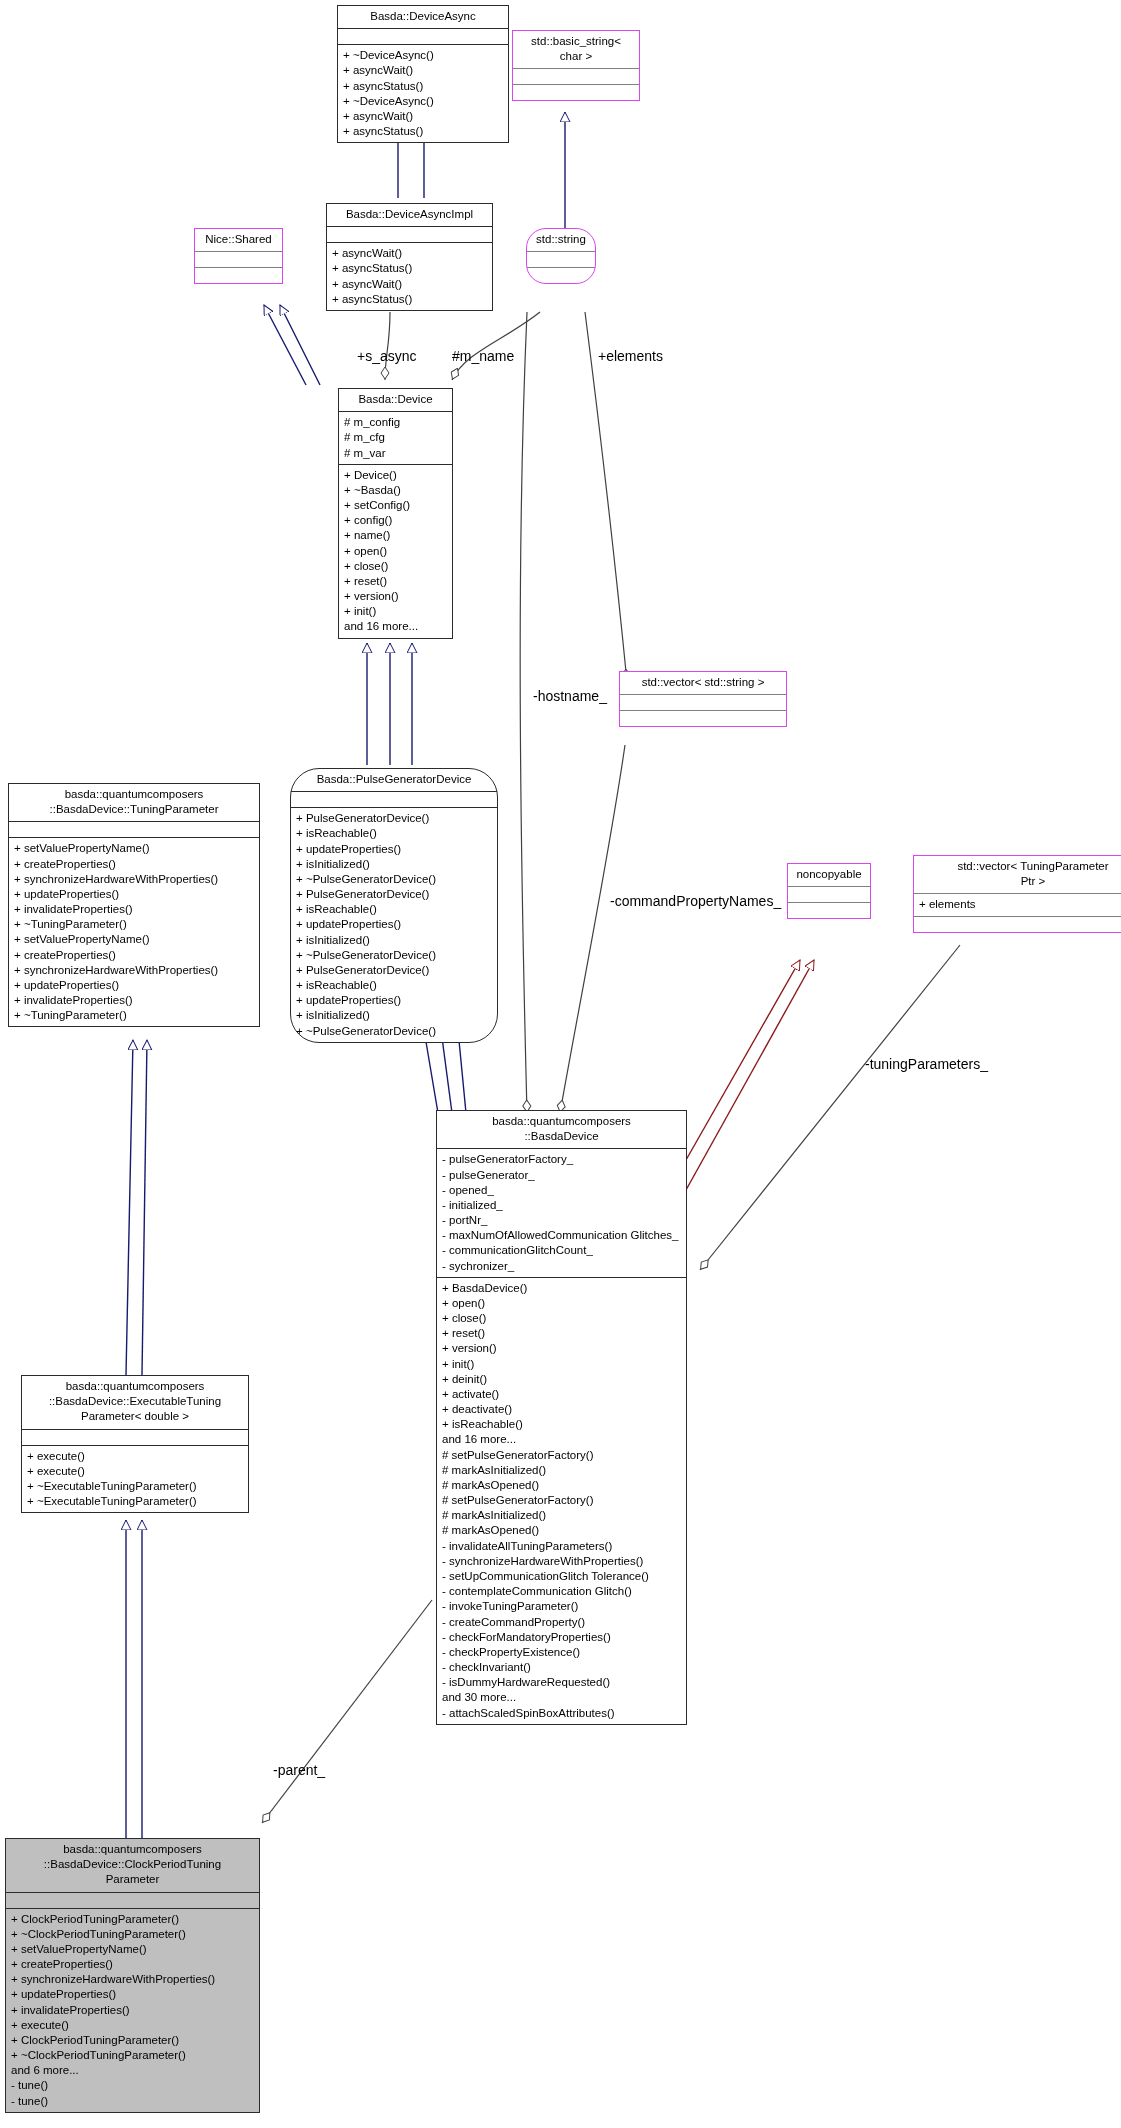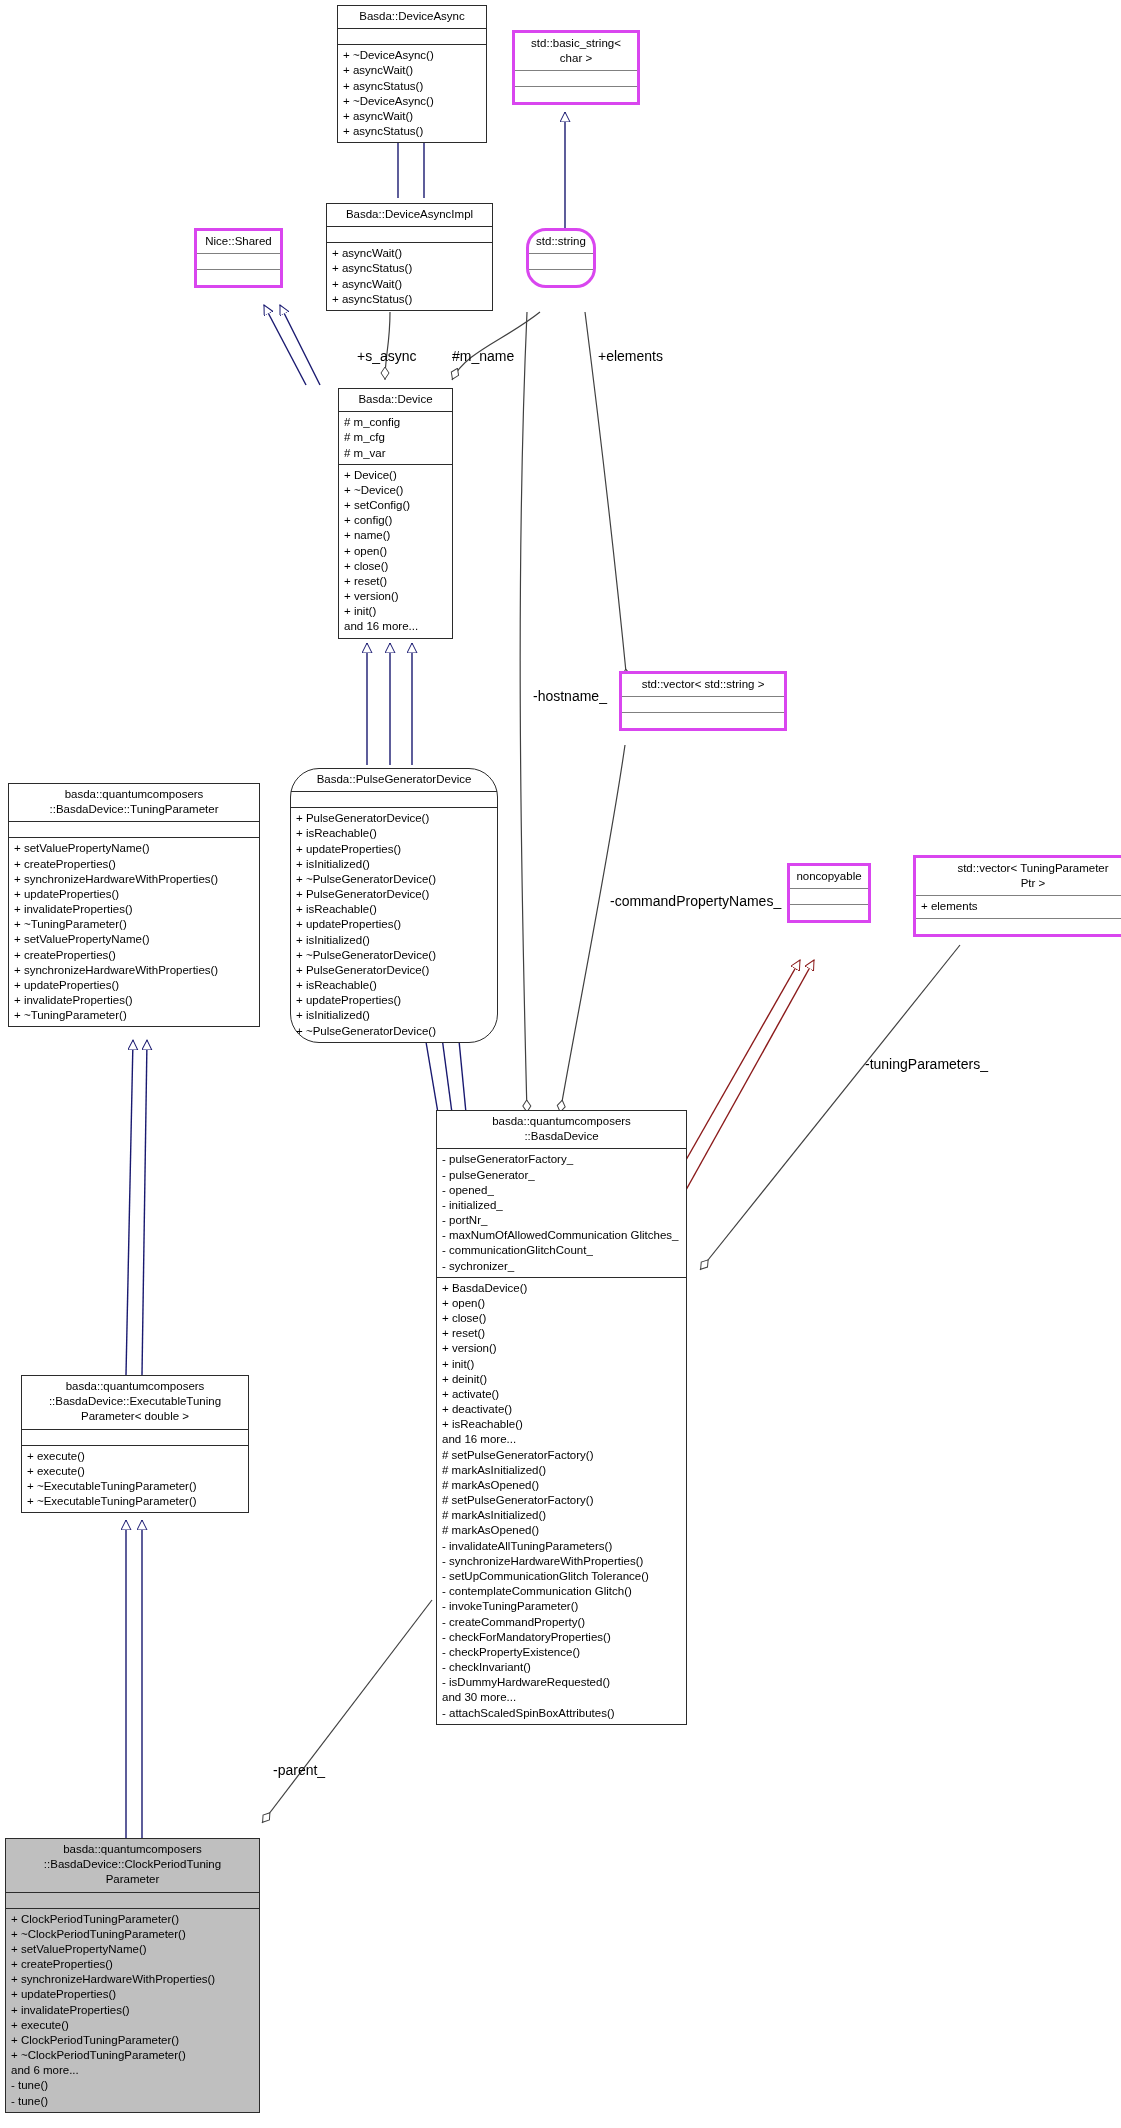--- a/index.html
+++ b/index.html
@@ -18,21 +18,21 @@
     position:absolute;
     left:0; top:0;
     width:1121px;
     height:2128px;
     pointer-events:none;
   }
   .node{
     position:absolute;
     box-sizing:border-box;
     background:#ffffff;
-    border:3px solid #d946ef;
+    border:1px solid #d946ef;
     font-size:11.5px;
     line-height:1.32;
     color:#000000;
     z-index:5;
   }
   .node.solid{ border:1px solid #2b2b2b; }
   .node.filled{ background:#bfbfbf; border:1px solid #2b2b2b; }
   .node .title{
     text-align:center;
     padding:3px 4px 4px 4px;
@@ -114,21 +114,21 @@
 
     <path d="M126,1375 L133,1040" stroke="#191970" fill="none" stroke-width="1.4" marker-end="url(#inh)"></path>
     <path d="M142,1375 L147,1040" stroke="#191970" fill="none" stroke-width="1.4" marker-end="url(#inh)"></path>
 
     <path d="M126,1838 L126,1520" stroke="#191970" fill="none" stroke-width="1.4" marker-end="url(#inh)"></path>
     <path d="M142,1838 L142,1520" stroke="#191970" fill="none" stroke-width="1.4" marker-end="url(#inh)"></path>
 
     <path d="M432,1600 L262,1823" stroke="#404040" fill="none" stroke-width="1.2" marker-end="url(#agg)"></path>
   </svg>
 
-  <div class="node solid" style="left:337px; top:5px; width:150px;">
+  <div class="node solid" style="left:337px; top:5px; width:172px;">
     <div class="title">Basda::DeviceAsync</div>
     <div class="sep"></div>
     <div class="compart empty"></div>
     <div class="sep"></div>
     <div class="compart">
       <div class="mrow">+ ~DeviceAsync()</div>
       <div class="mrow">+ asyncWait()</div>
       <div class="mrow">+ asyncStatus()</div>
       <div class="mrow">+ ~DeviceAsync()</div>
       <div class="mrow">+ asyncWait()</div>
@@ -178,21 +178,21 @@
     <div class="title">Basda::Device</div>
     <div class="sep"></div>
     <div class="compart">
       <div class="mrow"># m_config</div>
       <div class="mrow"># m_cfg</div>
       <div class="mrow"># m_var</div>
     </div>
     <div class="sep"></div>
     <div class="compart">
       <div class="mrow">+ Device()</div>
-      <div class="mrow">+ ~Device()</div>
+      <div class="mrow">+ ~Basda()</div>
       <div class="mrow">+ setConfig()</div>
       <div class="mrow">+ config()</div>
       <div class="mrow">+ name()</div>
       <div class="mrow">+ open()</div>
       <div class="mrow">+ close()</div>
       <div class="mrow">+ reset()</div>
       <div class="mrow">+ version()</div>
       <div class="mrow">+ init()</div>
       <div class="mrow">and 16 more...</div>
     </div>

